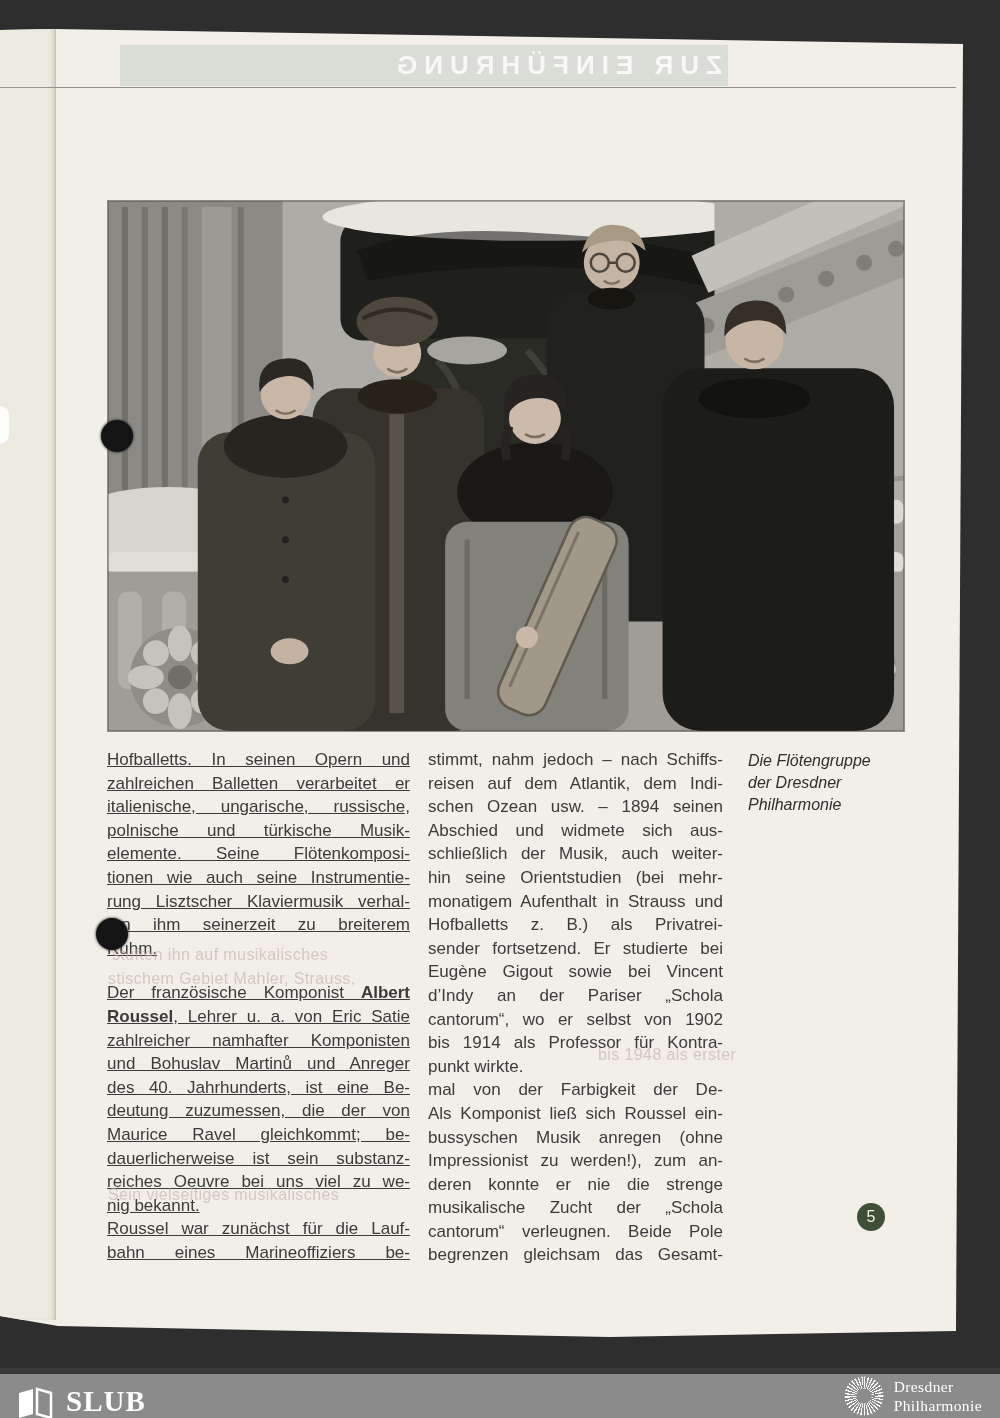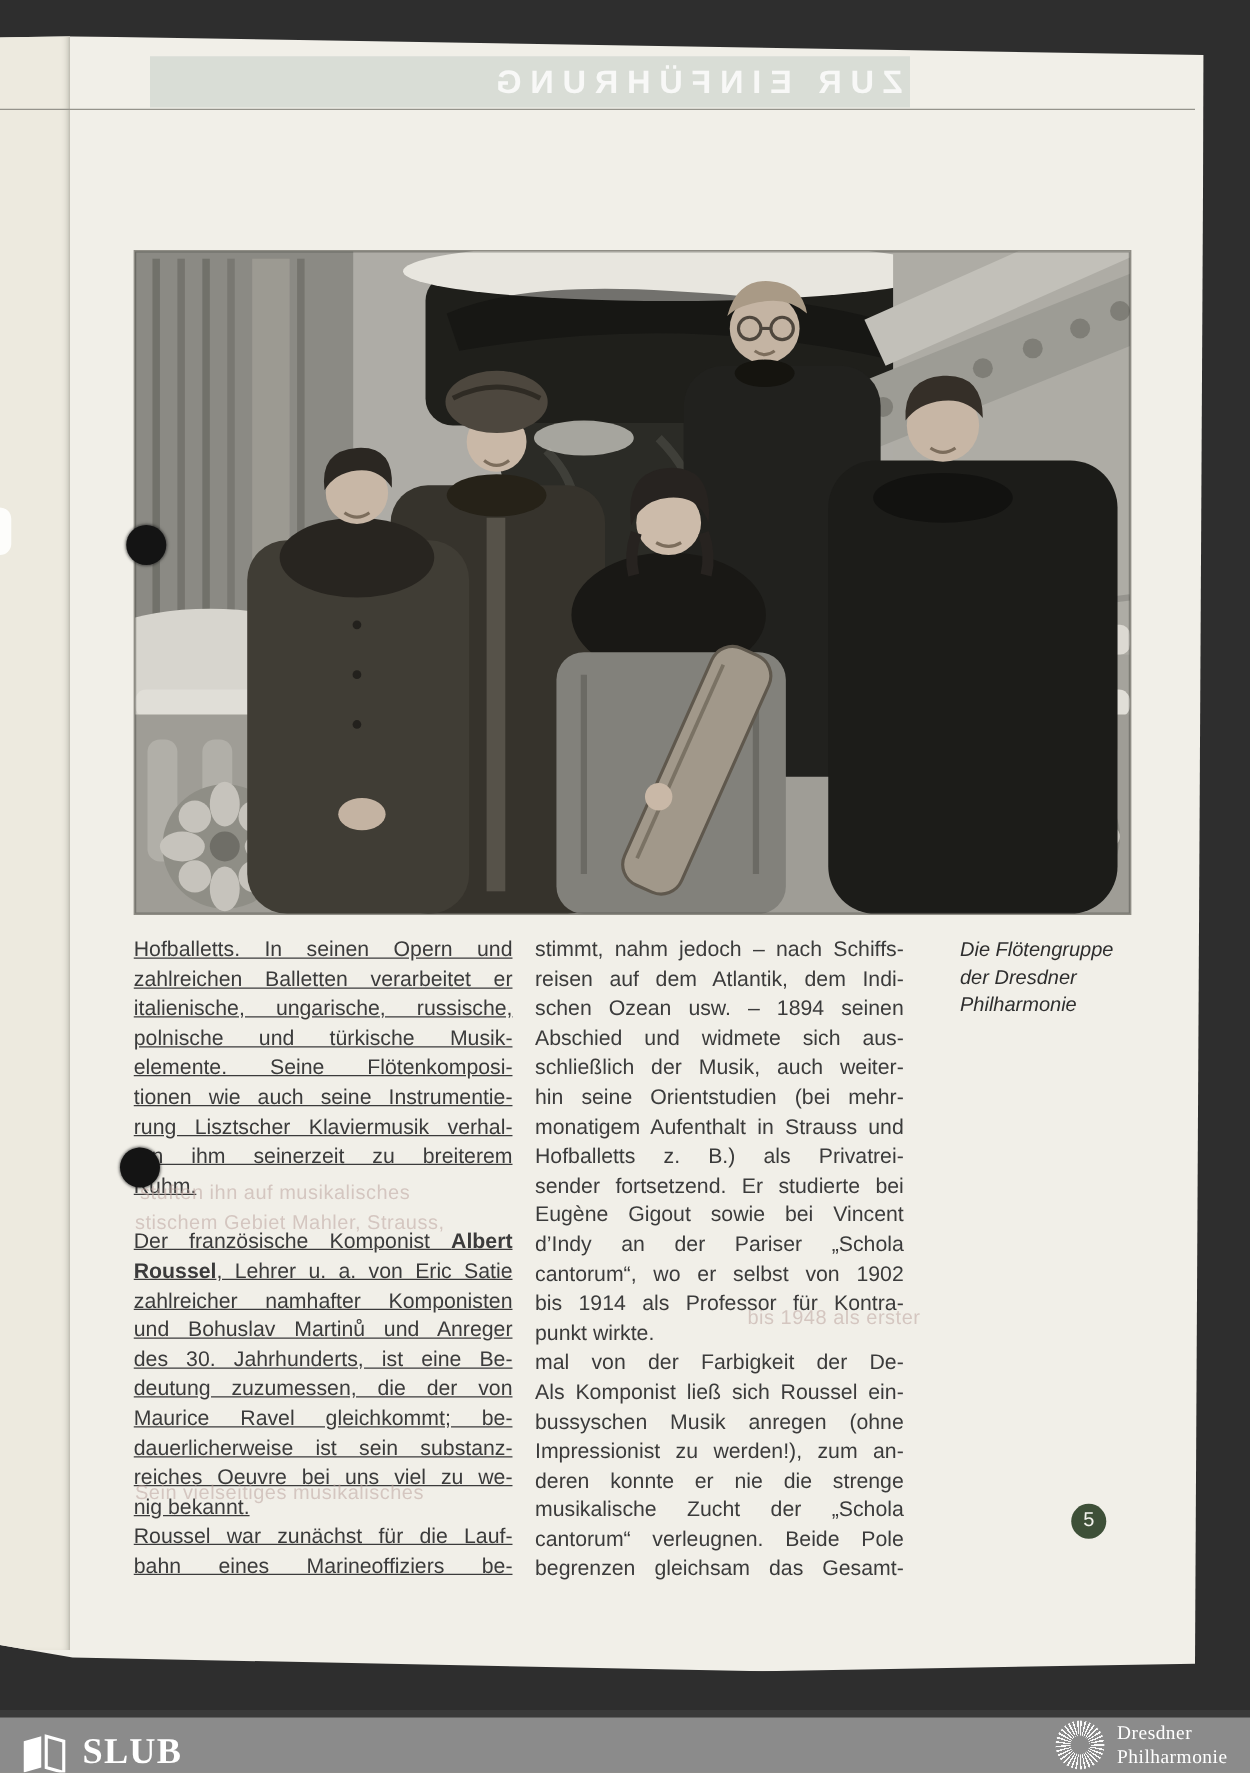--- a/index.html
+++ b/index.html
@@ -28,21 +28,21 @@
   .photo svg{display:block;width:100%;height:100%;}
 
   .col{position:absolute;top:748px;color:var(--text);font-size:17px;line-height:23.6px;}
   .col-left{left:107px;width:303px;text-decoration:underline;}
   .col-right{left:428px;width:295px;}
   .para.gap{margin-top:21px;}
   .tline{text-align:justify;text-align-last:justify;white-space:normal;}
   .tline.lastline{text-align-last:left;}
   .tline b{font-weight:bold;}
 
-  .caption{position:absolute;left:768px;top:750px;width:170px;font-style:italic;
+  .caption{position:absolute;left:748px;top:750px;width:170px;font-style:italic;
     font-size:16px;line-height:22px;color:#2e2e2e;}
 
   .ghost{position:absolute;font-size:16px;color:var(--ghost);opacity:.55;letter-spacing:.4px;white-space:nowrap;}
 
   .page-circle{position:absolute;left:857px;top:1203px;width:28px;height:28px;border-radius:50%;
     background:var(--circle);color:#f2f2ec;font-size:16px;display:flex;align-items:center;justify-content:center;}
 
   .hole{position:absolute;border-radius:50%;background:#141414;box-shadow:0 0 2px 1px rgba(20,20,20,.5);}
   .hole1{left:101px;top:420px;width:32px;height:32px;}
   .hole2{left:96px;top:918px;width:32px;height:32px;}
@@ -217,21 +217,21 @@
         <div class="tline">tionen wie auch seine Instrumentie-</div>
         <div class="tline">rung Lisztscher Klaviermusik verhal-</div>
         <div class="tline">fen ihm seinerzeit zu breiterem</div>
         <div class="tline lastline">Ruhm.</div>
       </div>
       <div class="para gap">
         <div class="tline">Der französische Komponist <b>Albert</b></div>
         <div class="tline"><b>Roussel</b>, Lehrer u. a. von Eric Satie</div>
         <div class="tline">zahlreicher namhafter Komponisten</div>
         <div class="tline">und Bohuslav Martinů und Anreger</div>
-        <div class="tline">des 30. Jahrhunderts, ist eine Be-</div>
+        <div class="tline">des 40. Jahrhunderts, ist eine Be-</div>
         <div class="tline">deutung zuzumessen, die der von</div>
         <div class="tline">Maurice Ravel gleichkommt; be-</div>
         <div class="tline">dauerlicherweise ist sein substanz-</div>
         <div class="tline">reiches Oeuvre bei uns viel zu we-</div>
         <div class="tline lastline">nig bekannt.</div>
       </div>
       <div class="para">
         <div class="tline">Roussel war zunächst für die Lauf-</div>
         <div class="tline">bahn eines Marineoffiziers be-</div>
       </div>

